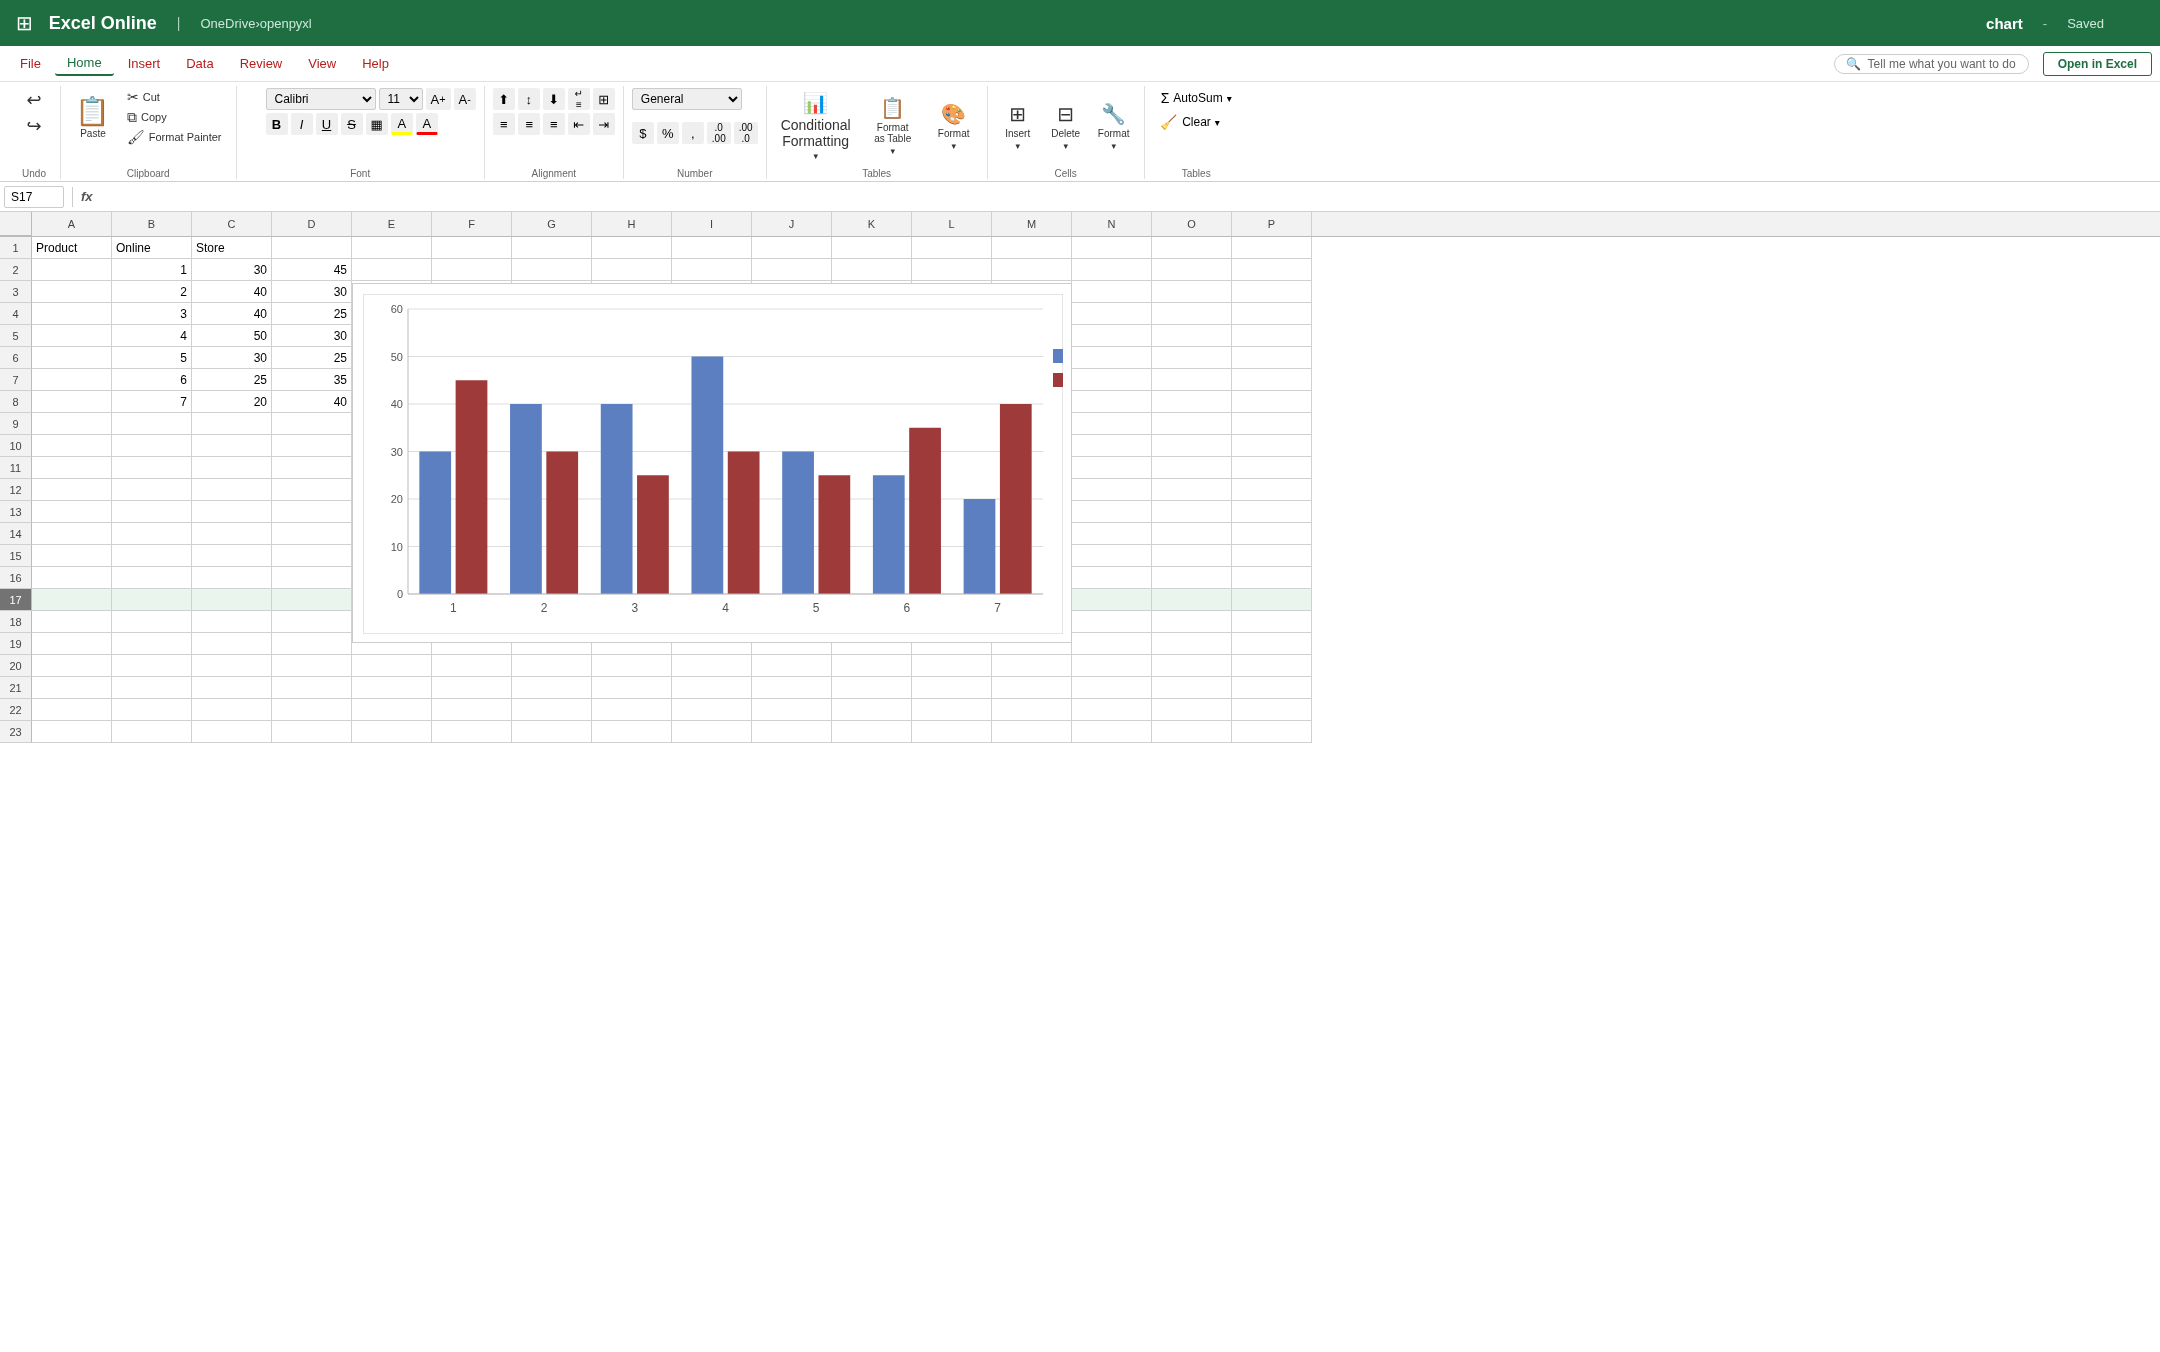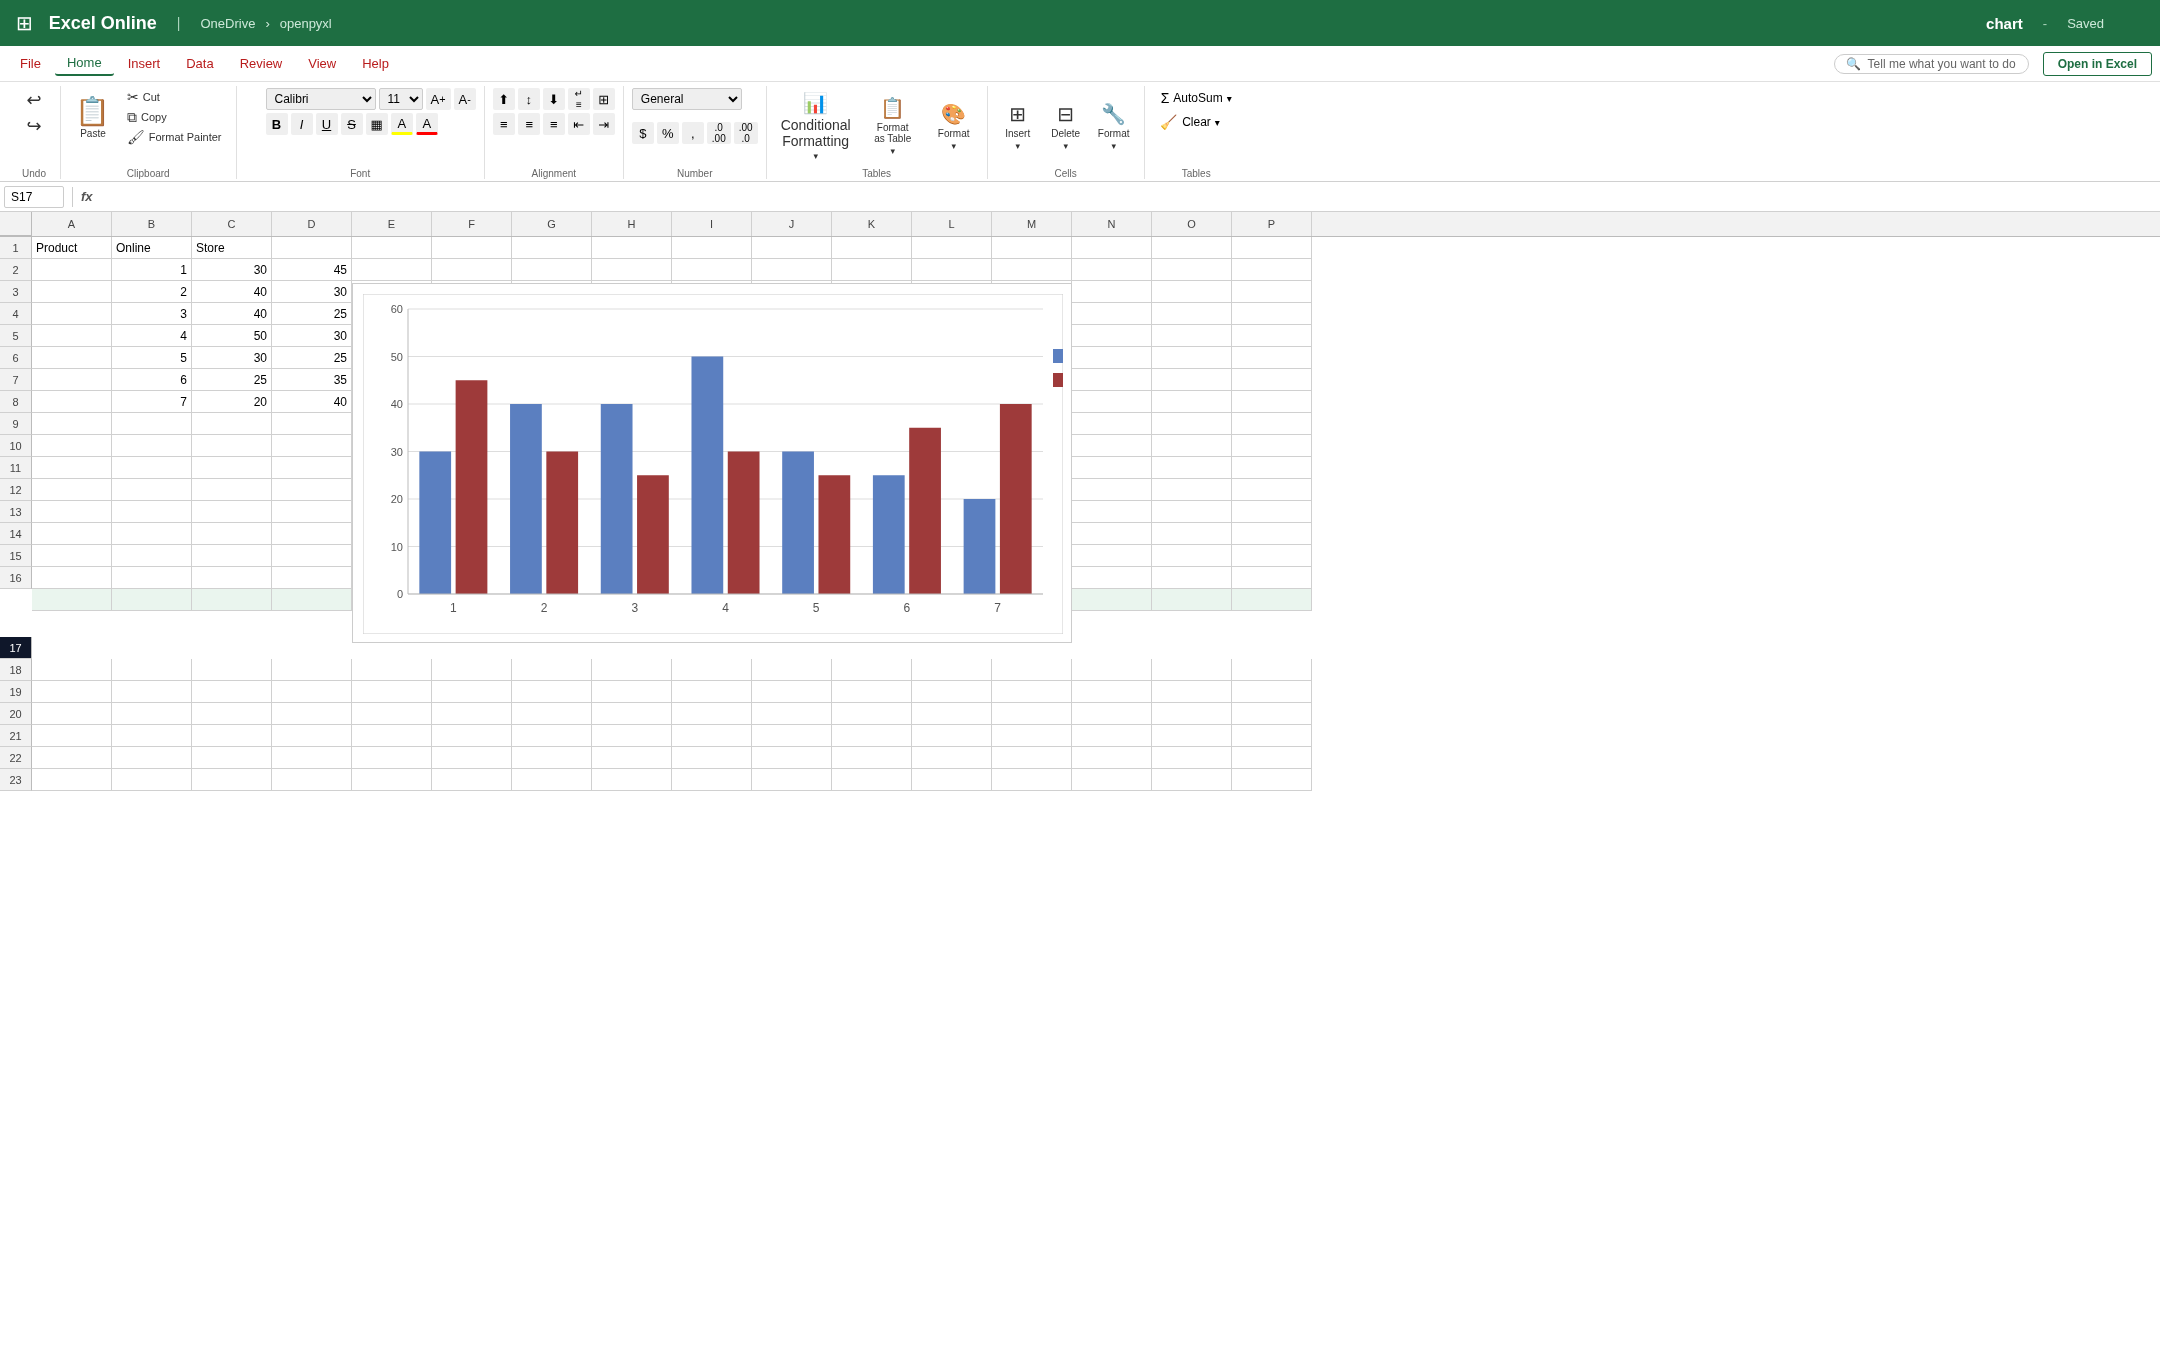--- a/index.html
+++ b/index.html
@@ -236,21 +236,21 @@
       border-right: 1px solid #bbb;
       border-bottom: 1px solid #d0d0d0;
       display: flex;
       align-items: center;
       justify-content: center;
       font-size: 11px;
       color: #444;
       cursor: pointer;
       user-select: none;
     }
-    .row-header.selected { background: #0f172a; color: white; margin-top: 48px; }
+    .row-header.selected { background: #737373; color: white; }
     .grid-cell {
       height: 22px;
       border-right: 1px solid #d0d0d0;
       border-bottom: 1px solid #d0d0d0;
       padding: 0 4px;
       font-size: 12px;
       display: flex;
       align-items: center;
       white-space: nowrap;
       overflow: hidden;
@@ -311,21 +311,21 @@
       font-size: 12px;
     }
   </style>
 </head>
 <body>
 
 <div id="title-bar">
   <span style="font-size:20px;cursor:pointer;">⊞</span>
   <span style="font-size:18px;font-weight:600;color:white;">Excel Online</span>
   <span style="color:#aad4bc;font-size:14px;margin:0 4px;">|</span>
-  <span style="display:flex;align-items:center;gap:10px;font-size:13px;color:#cce8d8;">
+  <span style="display:flex;align-items:center;gap:0;font-size:13px;color:#cce8d8;">
     <span>OneDrive</span>
     <span>›</span>
     <span>openpyxl</span>
   </span>
   <span style="flex:1"></span>
   <span style="font-size:15px;font-weight:600;color:white;">chart</span>
   <span style="color:#aad4bc;margin:0 4px;">-</span>
   <span style="font-size:13px;color:#cce8d8;">Saved</span>
   <span style="width:24px;"></span>
 </div>

